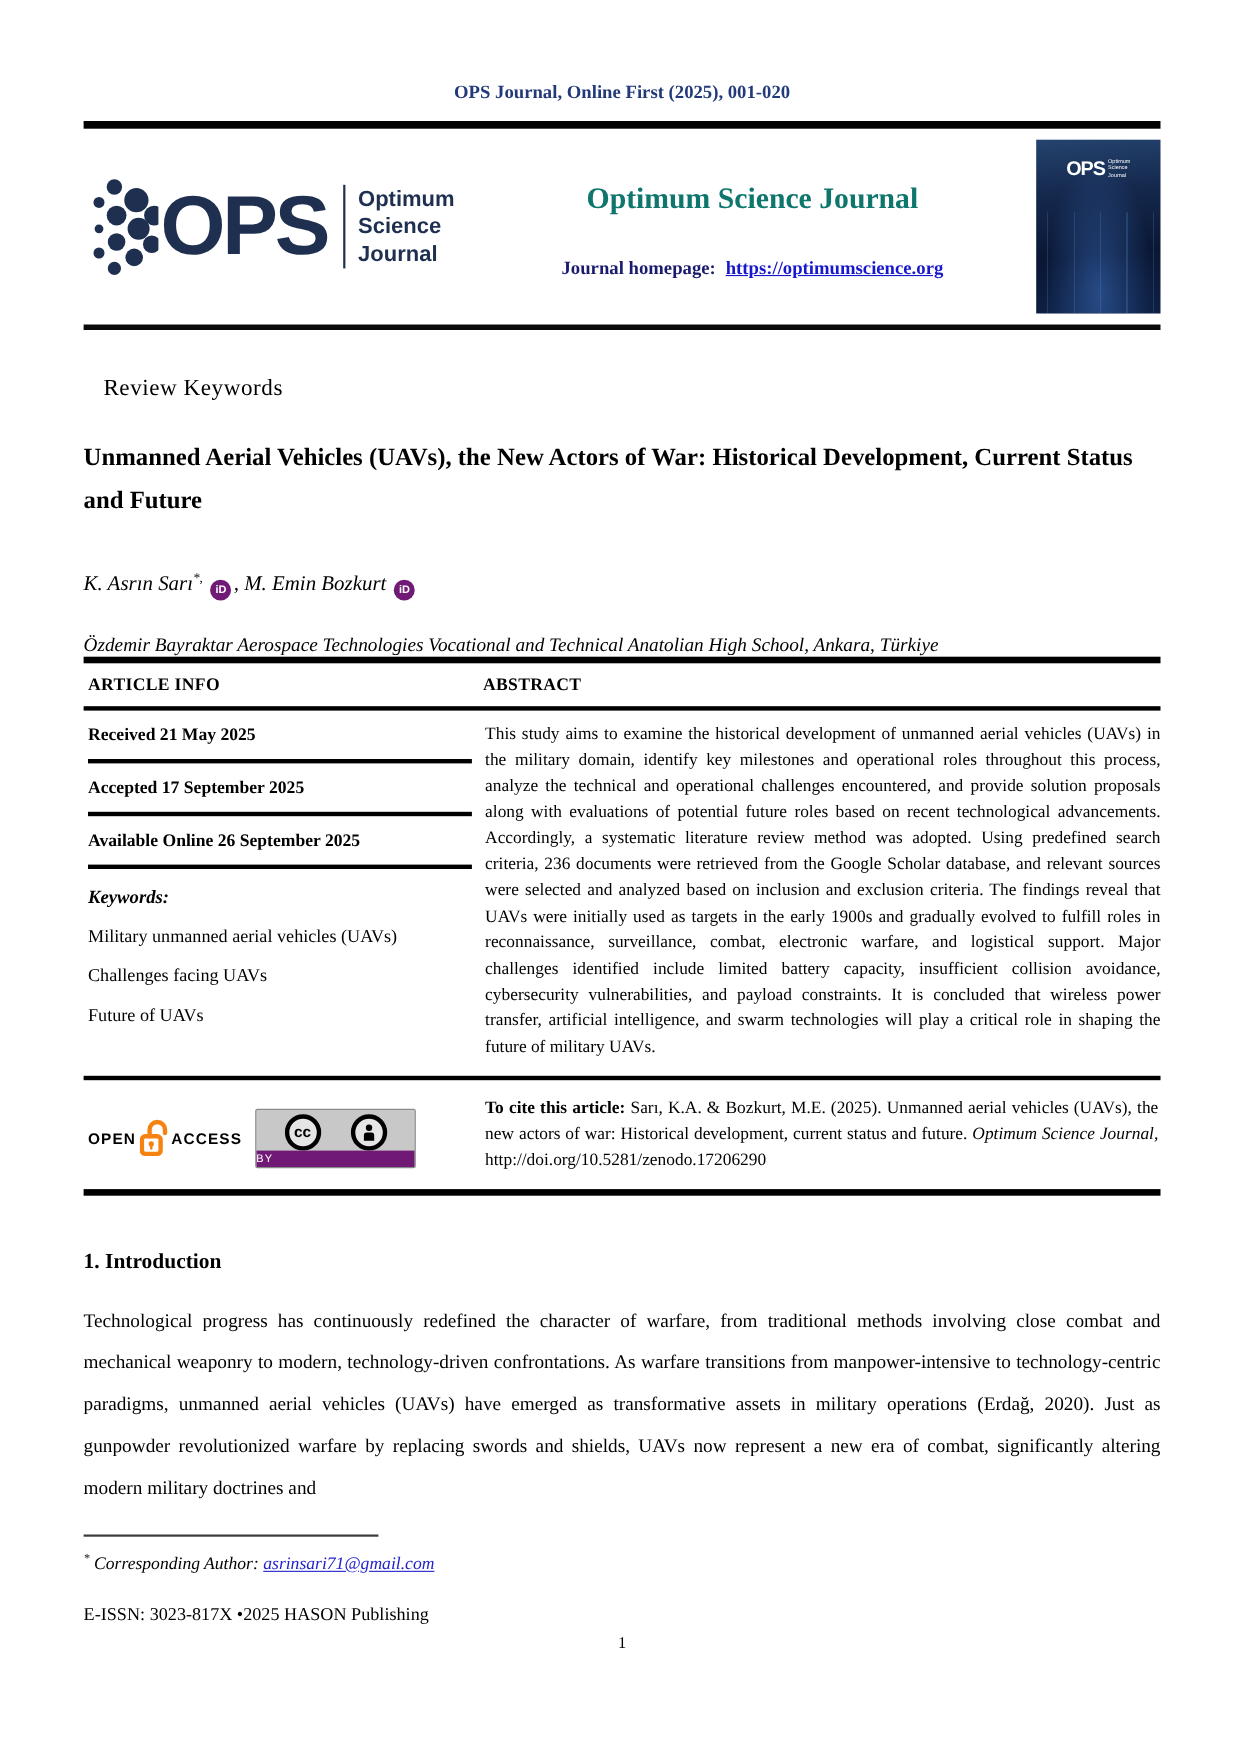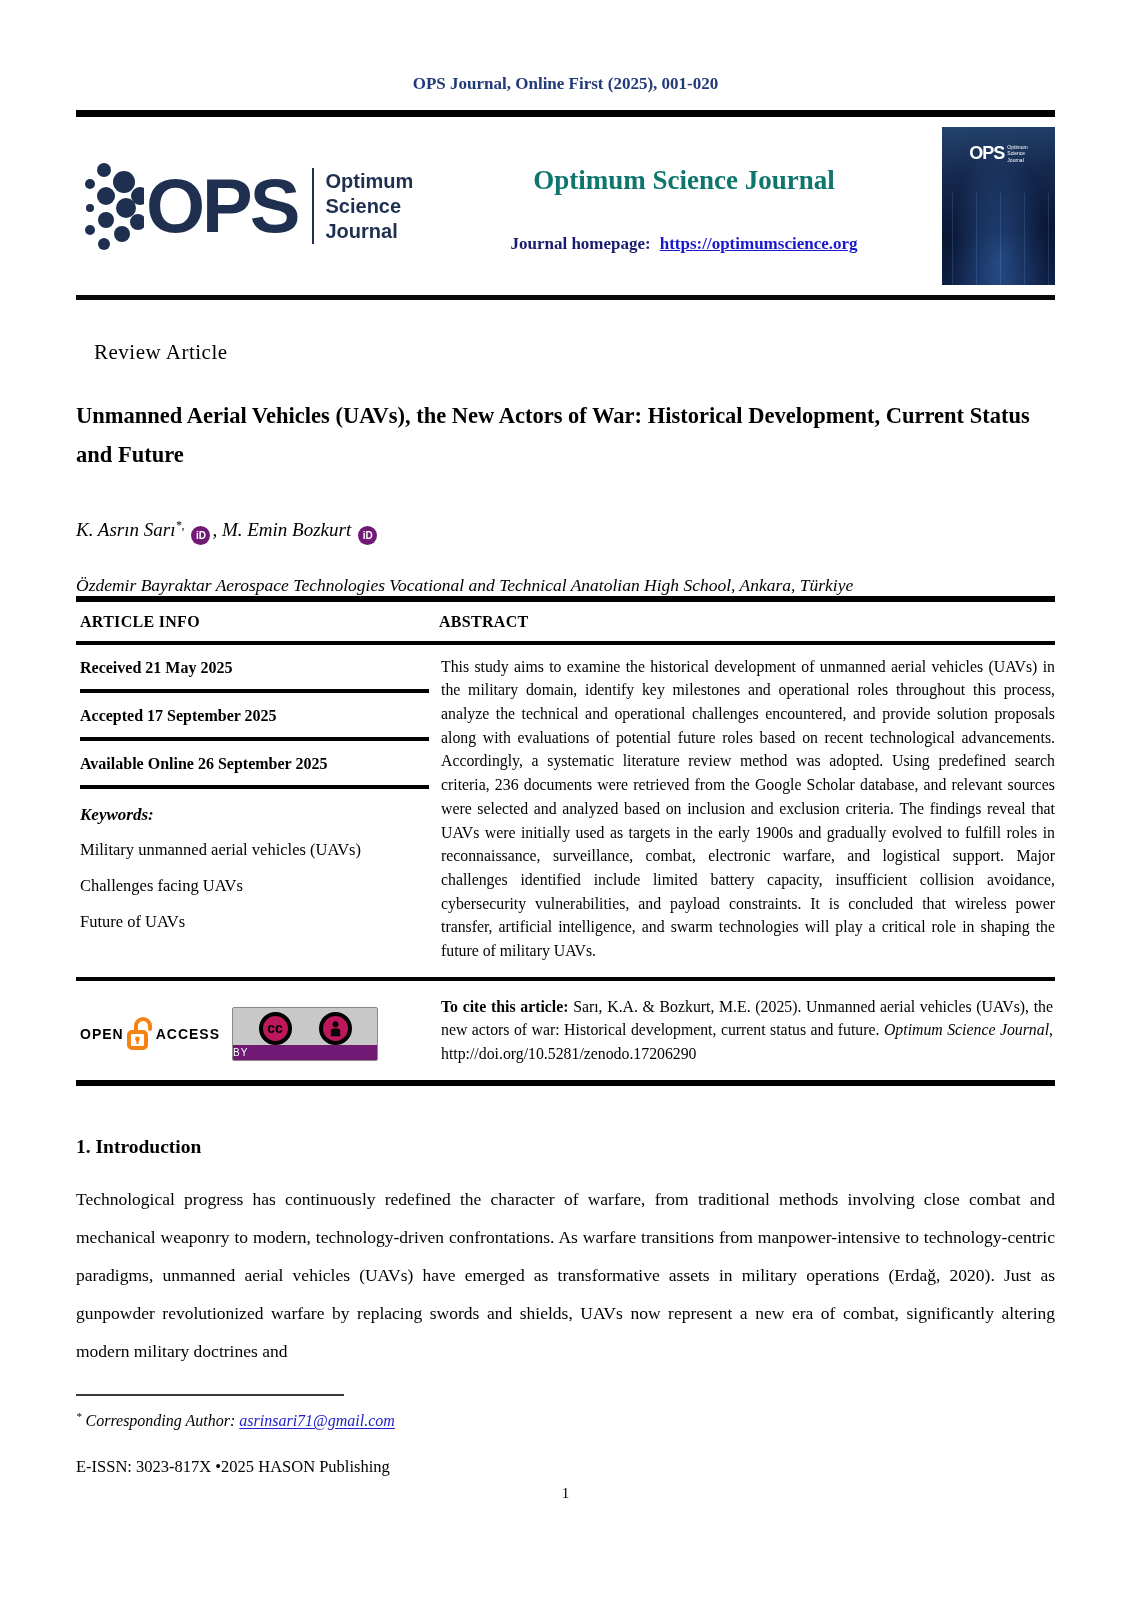--- a/index.html
+++ b/index.html
@@ -102,21 +102,21 @@
   .cite-grid { border-top: 4px solid #000; border-bottom: 6px solid #000; padding: 10px 0 14px 4px; }
   .badges { display: flex; align-items: center; gap: 12px; padding-top: 12px; }
   .oa-badge { display: flex; align-items: center; gap: 3px; }
   .oa-word { font-family: Liberation Sans, sans-serif; font-weight: bold; font-size: 14px; letter-spacing: 1px; }
   .cc-badge {
     width: 146px; height: 54px; background: #c8c8c8; border: 1px solid #8a8a8a;
     display: flex; flex-direction: column; border-radius: 2px; overflow: hidden;
   }
   .cc-circles { flex: 1; display: flex; align-items: center; justify-content: space-around; padding: 3px 12px 0; }
   .cc-circle {
-    width: 33px; height: 33px; border-radius: 50%; background: #be185d; border: 4px solid #000;
+    width: 33px; height: 33px; border-radius: 50%; background: #e5e5e5; border: 4px solid #000;
     display: flex; align-items: center; justify-content: center;
     font-family: "Liberation Sans", sans-serif; font-weight: bold; font-size: 14px;
   }
   .cc-bottom {
     height: 15px; background: #701a75; color: #fff; text-align: left;
     font-size: 10px; font-family: "Liberation Sans", sans-serif; font-weight: normal;
     line-height: 15px; letter-spacing: 1px;
   }
   .cite { font-size: 15.8px; line-height: 1.5; text-align: justify; padding: 4px 2px 0; }
   .cite .lbl { font-weight: bold; }
@@ -178,21 +178,21 @@
         <span class="cover-acronym">OPS</span>
         <span class="cover-lines">
           <div>Optimum</div>
           <div>Science</div>
           <div>Journal</div>
         </span>
       </div>
     </div>
   </div>
 
-  <div class="article-type">Review Article</div>
+  <div class="article-type">Review Keywords</div>
 
   <h1 class="article-title">Unmanned Aerial Vehicles (UAVs), the New Actors of War: Historical Development, Current Status and Future</h1>
 
   <p class="authors">
     <span>K. Asrın Sarı</span><sup>*,</sup><span class="orcid">iD</span><span>, </span><span>M. Emin Bozkurt</span><span class="orcid">iD</span>
   </p>
 
   <p class="affiliation">Özdemir Bayraktar Aerospace Technologies Vocational and Technical Anatolian High School, Ankara, Türkiye</p>
 
   <div class="info-table">

